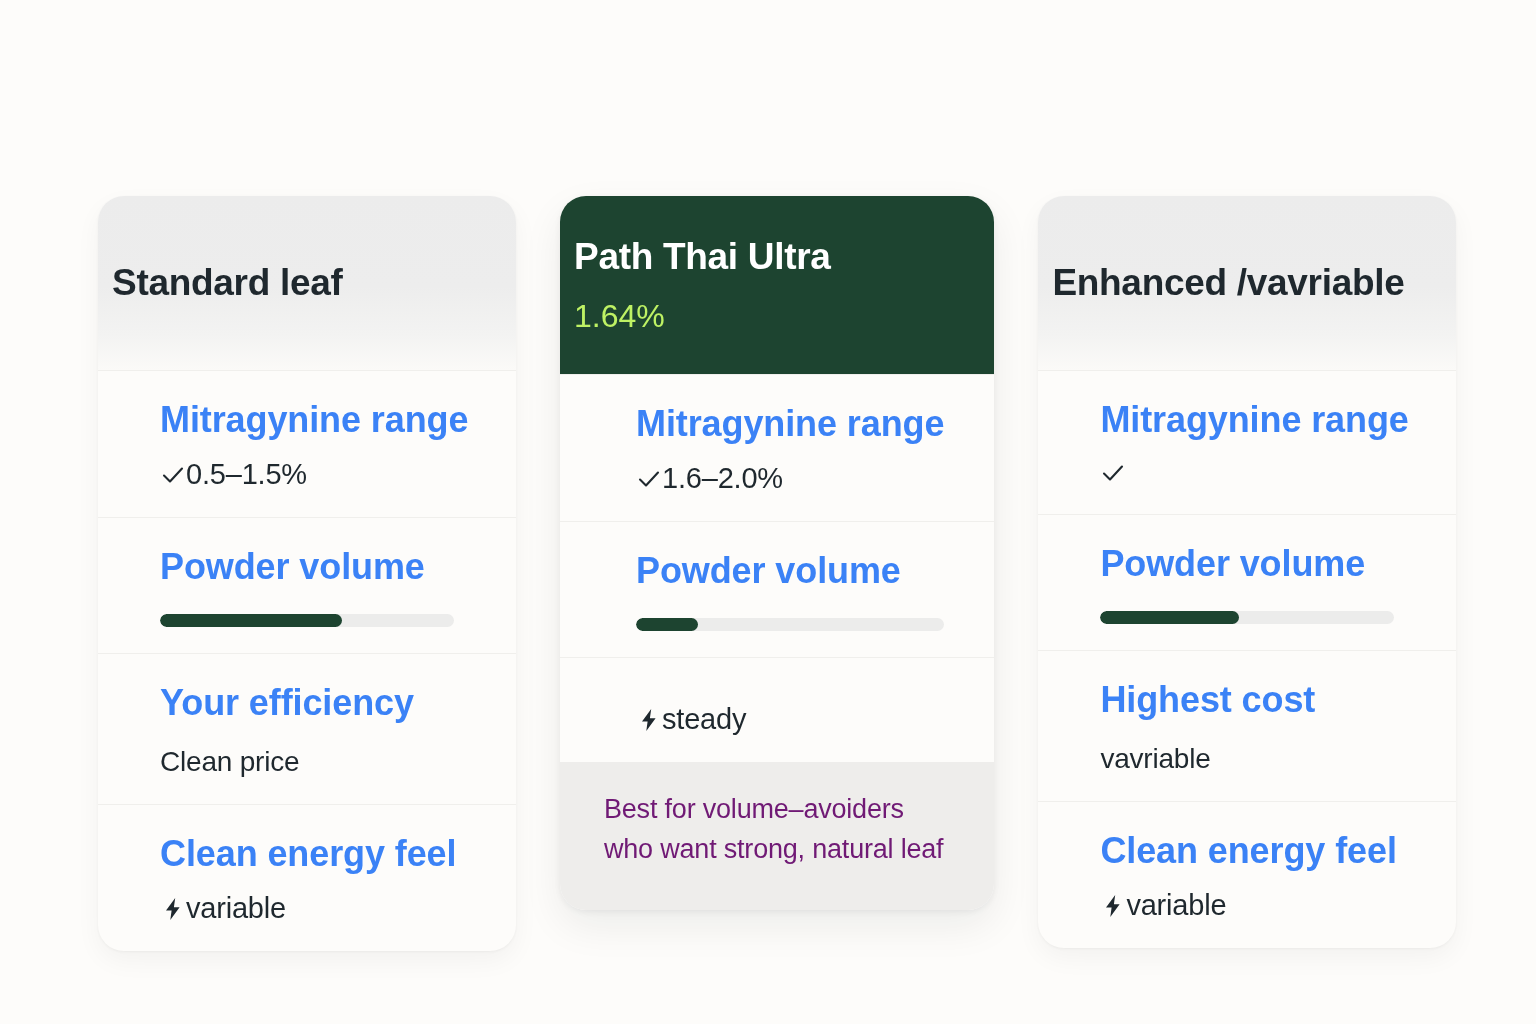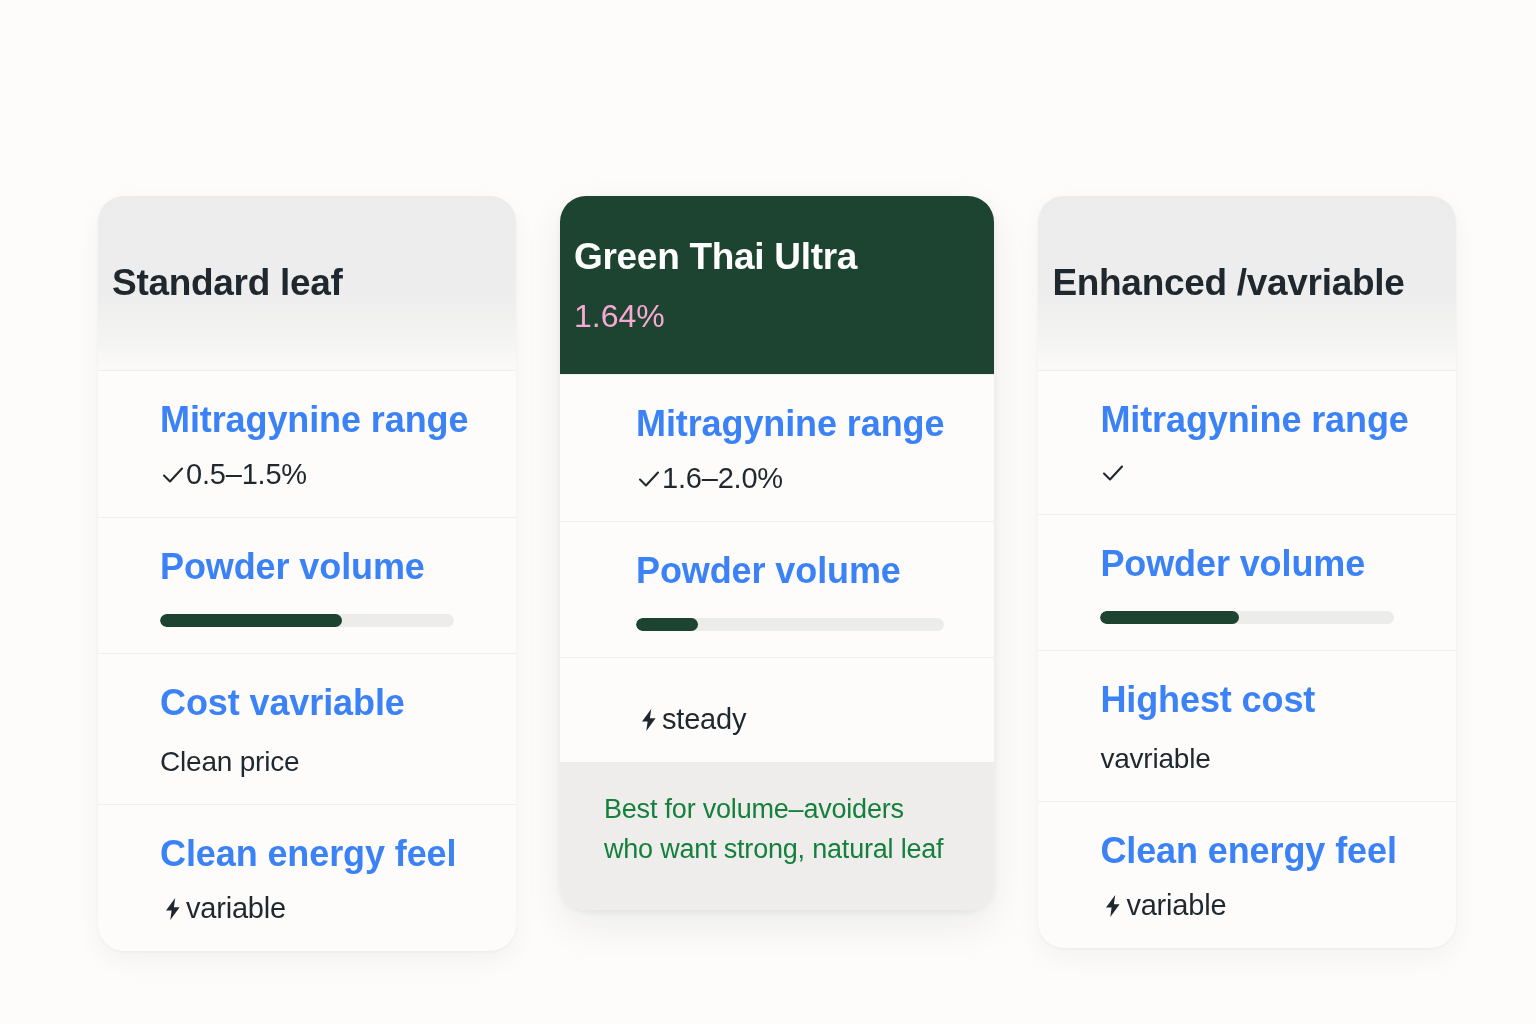--- a/index.html
+++ b/index.html
@@ -74,21 +74,21 @@
     letter-spacing:-0.3px;
     white-space:nowrap;
   }
   .card-head.green .card-title {
     color:#ffffff;
     font-weight:600;
   }
   .card-sub {
     font-size:32px;
     font-weight:500;
-    color:#f9a8d4;
+    color:#bef264;
     margin-top:20px;
   }
 
   
   .row {
     padding:28px 62px 26px 62px;
     border-top:1px solid #f0efec;
   }
   .row:first-of-type { border-top:none; }
   .featured .row { padding-left:76px; padding-right:50px; }
@@ -139,21 +139,21 @@
   
   .card-foot {
     background:#eeedeb;
     padding:28px 4px 40px 44px;
     border-bottom-left-radius:26px;
     border-bottom-right-radius:26px;
   }
   .foot-text {
     font-size:27px;
     line-height:1.48;
-    color:#15803d;
+    color:#701a75;
     letter-spacing:-0.2px;
     white-space:nowrap;
   }
 </style>
 </head>
 <body>
 
 <div class="page">
 
 
@@ -179,21 +179,21 @@
         </div>
 
         <div class="row">
           <div class="row-label">Powder volume</div>
           <div class="bar-track">
             <div class="bar-fill" style="width: 62%;"></div>
           </div>
         </div>
 
         <div class="row">
-          <div class="row-label">Cost vavriable</div>
+          <div class="row-label">Your efficiency</div>
           <div class="row-value plain">
             <span>Clean price</span>
           </div>
         </div>
 
         <div class="row">
           <div class="row-label">Clean energy feel</div>
           <div class="row-value">
             <span class="ico">
               <svg width="26" height="26" viewBox="0 0 26 26">
@@ -204,21 +204,21 @@
           </div>
         </div>
 
       </div>
     </div>
 
     <div class="card featured">
       <div class="card-inner">
 
         <div class="card-head green">
-          <div class="card-title">Green Thai Ultra</div>
+          <div class="card-title">Path Thai Ultra</div>
           <div class="card-sub">1.64%</div>
         </div>
 
         <div class="row">
           <div class="row-label">Mitragynine range</div>
           <div class="row-value">
             <span class="ico">
               <svg width="26" height="26" viewBox="0 0 26 26">
                   <path d="M4 13.5 L10 19.5 L22 6.5" fill="none" stroke="#1f282e" stroke-width="2.1" stroke-linecap="round" stroke-linejoin="round"></path>
                 </svg>

